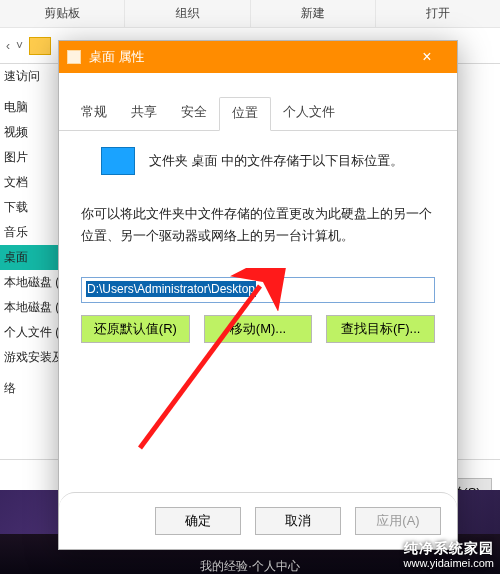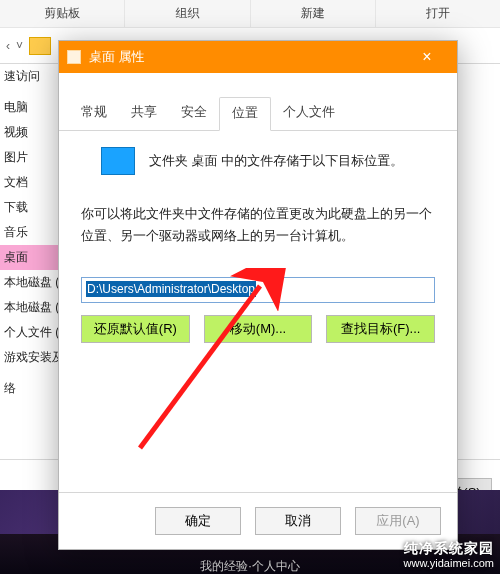--- a/index.html
+++ b/index.html
@@ -11,21 +11,21 @@
   .topstrip .group:last-child { border-right: none; }
 
   
   .navrow { height: 36px; border-bottom: 1px solid #d9d9d9; display: flex; align-items: center; padding: 0 6px; gap: 6px; font-size: 12px; color: #555; position: relative; }
   .navrow .chev { color: #666; }
   .navrow .folder-icon { width: 22px; height: 18px; background: #ffcc4d; border: 1px solid #e0a800; }
 
   
   .leftnav { position: absolute; left: 0; top: 64px; width: 60px; bottom: 40px; font-size: 12px; color: #222; }
   .leftnav .item { padding: 4px 0 4px 4px; white-space: nowrap; }
-  .leftnav .item.sel { background: #f9a8d4; }
+  .leftnav .item.sel { background: #14b8a6; }
 
   
   .bottomstrip { position: absolute; left: 0; right: 0; bottom: 85px; height: 30px; border-top: 1px solid #d9d9d9; }
   .btn-send { position: absolute; right: 8px; bottom: 66px; width: 66px; height: 30px; background: #e6e6e6; border: 1px solid #bcbcbc; font-size: 13px; }
 
   
   .taskbar { position: absolute; left: 0; right: 0; bottom: 0; height: 40px; background: linear-gradient(#1a1020,#090611); display: flex; align-items: center; padding: 0 6px; gap: 8px; flex-direction: column; }
   .tb-ico { width: 16px; height: 16px; background: #0078d7; border-radius: 2px; }
   .tb-ico.orange { background: #ff7a00; }
   .tb-label { color: #d8d8d8; font-size: 12px; }
@@ -43,21 +43,21 @@
   .dlg-body { padding: 16px 22px 0 22px; font-size: 13px; color: #222; }
   .row-icon { display: flex; align-items: center; gap: 14px; margin-bottom: 28px; padding-left: 20px; }
   .row-icon .folder-big { width: 34px; height: 28px; background: #1aa3ff; border: 1px solid #0c78c2; }
   .desc2 { margin-bottom: 30px; line-height: 1.7; }
   .path-wrap { margin-bottom: 12px; }
   .path-shown { display:inline-block; background:#0a64ad; color:#fff; padding:1px 1px; }
 
   .btn-row { display: flex; gap: 14px; }
   .wbtn { flex: 1; height: 28px; background: #bef264; border: 1px solid #b7b7b7; font-size: 13px; cursor: pointer; }
 
-  .dlg-footer { margin-top: auto; padding: 14px 16px; border-top: 1px solid #d6d6d6; display: flex; justify-content: flex-end; gap: 14px; }
+  .dlg-footer { margin-top: auto; padding: 14px 16px; border-top: 1px solid #d6d6d6; display: flex; justify-content: flex-end; gap: 14px; border-radius: 16px; }
   .fbtn { width: 86px; height: 28px; background: #f4f4f4; border: 1px solid #b7b7b7; font-size: 13px; cursor: pointer; }
   .fbtn[disabled] { color: #9a9a9a; }
 
   
   .arrow { position: absolute; left: 110px; top: 268px; width: 190px; height: 190px; pointer-events: none; }
 
   
   .wm { position: absolute; right: 6px; bottom: 4px; text-align: right; color: #fff; font-size: 14px; line-height: 1.2; text-shadow: 0 0 4px rgba(0,0,0,.8); }
   .wm .cn { font-weight: 600; letter-spacing: 1px; }
   .wm .en { font-size: 11px; }

